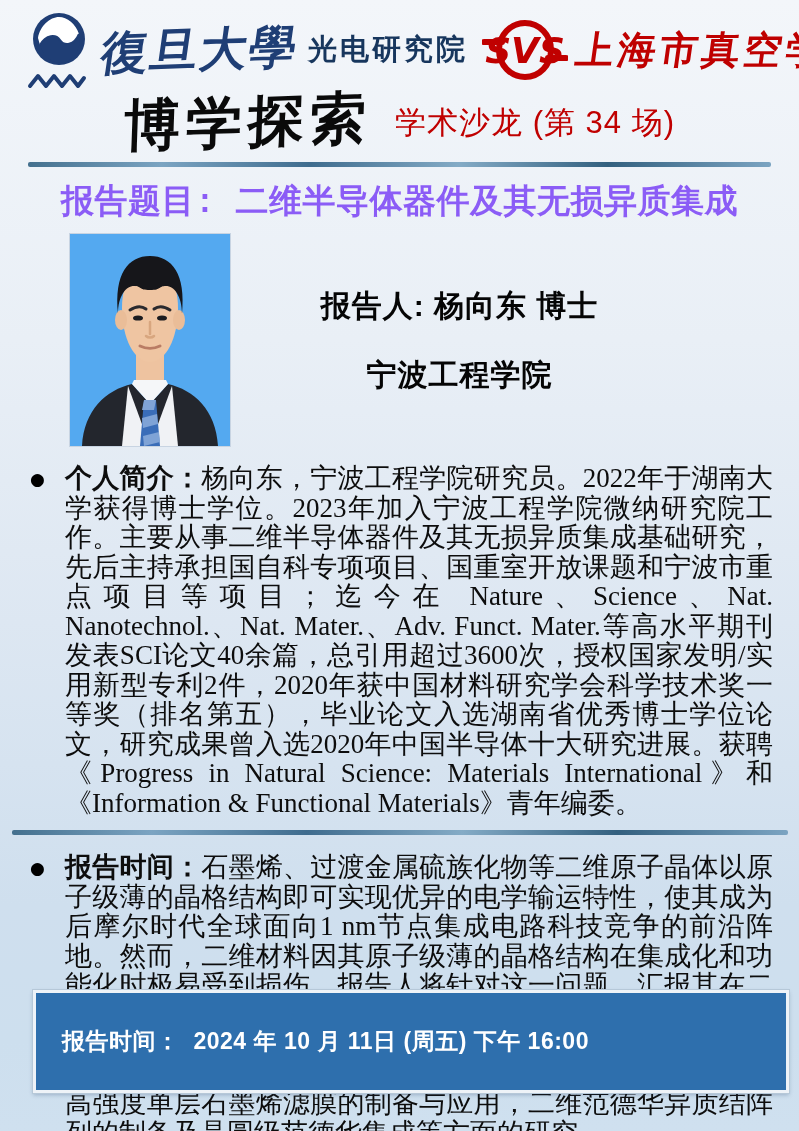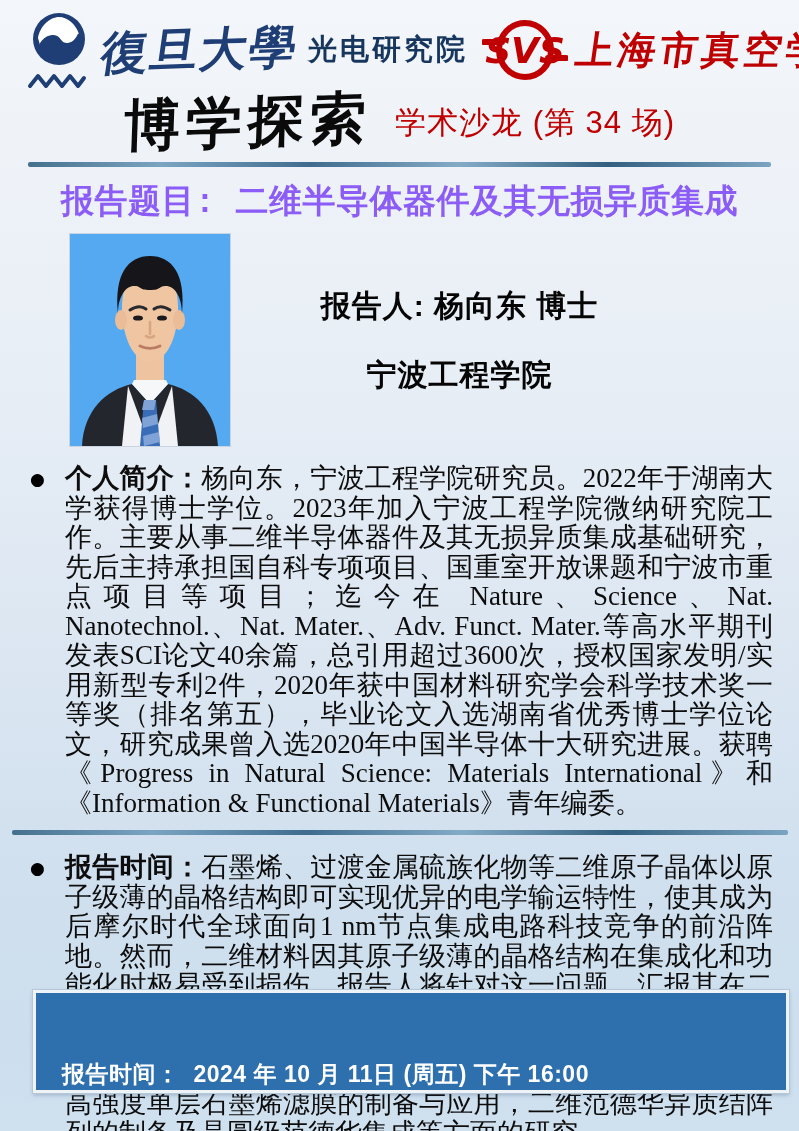--- a/index.html
+++ b/index.html
@@ -78,21 +78,21 @@
   .divider2{
     height:5px;margin:12px 11px 0 12px;border-radius:2px;
     background:linear-gradient(90deg,#44708e 0%,#7ba4c2 18%,#3f6c8e 38%,#84abc6 58%,#33607f 78%,#7ba4c2 100%);
   }
 
   
   .footer-box{
     position:absolute;left:33px;top:990px;width:724px;height:97px;
     background:#2e6fad;border:3px solid #eef3f8;
     box-shadow:0 0 0 1px #b6c8d8,0 2px 4px rgba(40,70,110,0.3);
-    display:flex;flex-direction:column;justify-content:flex-end;
+    display:flex;flex-direction:column;justify-content:center;
     padding-left:26px;box-sizing:content-box;
   }
   .footer-line{
     font-family:"Liberation Sans",sans-serif;font-weight:900;
     font-size:23px;color:#ffffff;white-space:nowrap;letter-spacing:0.5px;
   }
   .footer-line .flabel{margin-right:14px;}
 </style>
 </head>
 <body>

